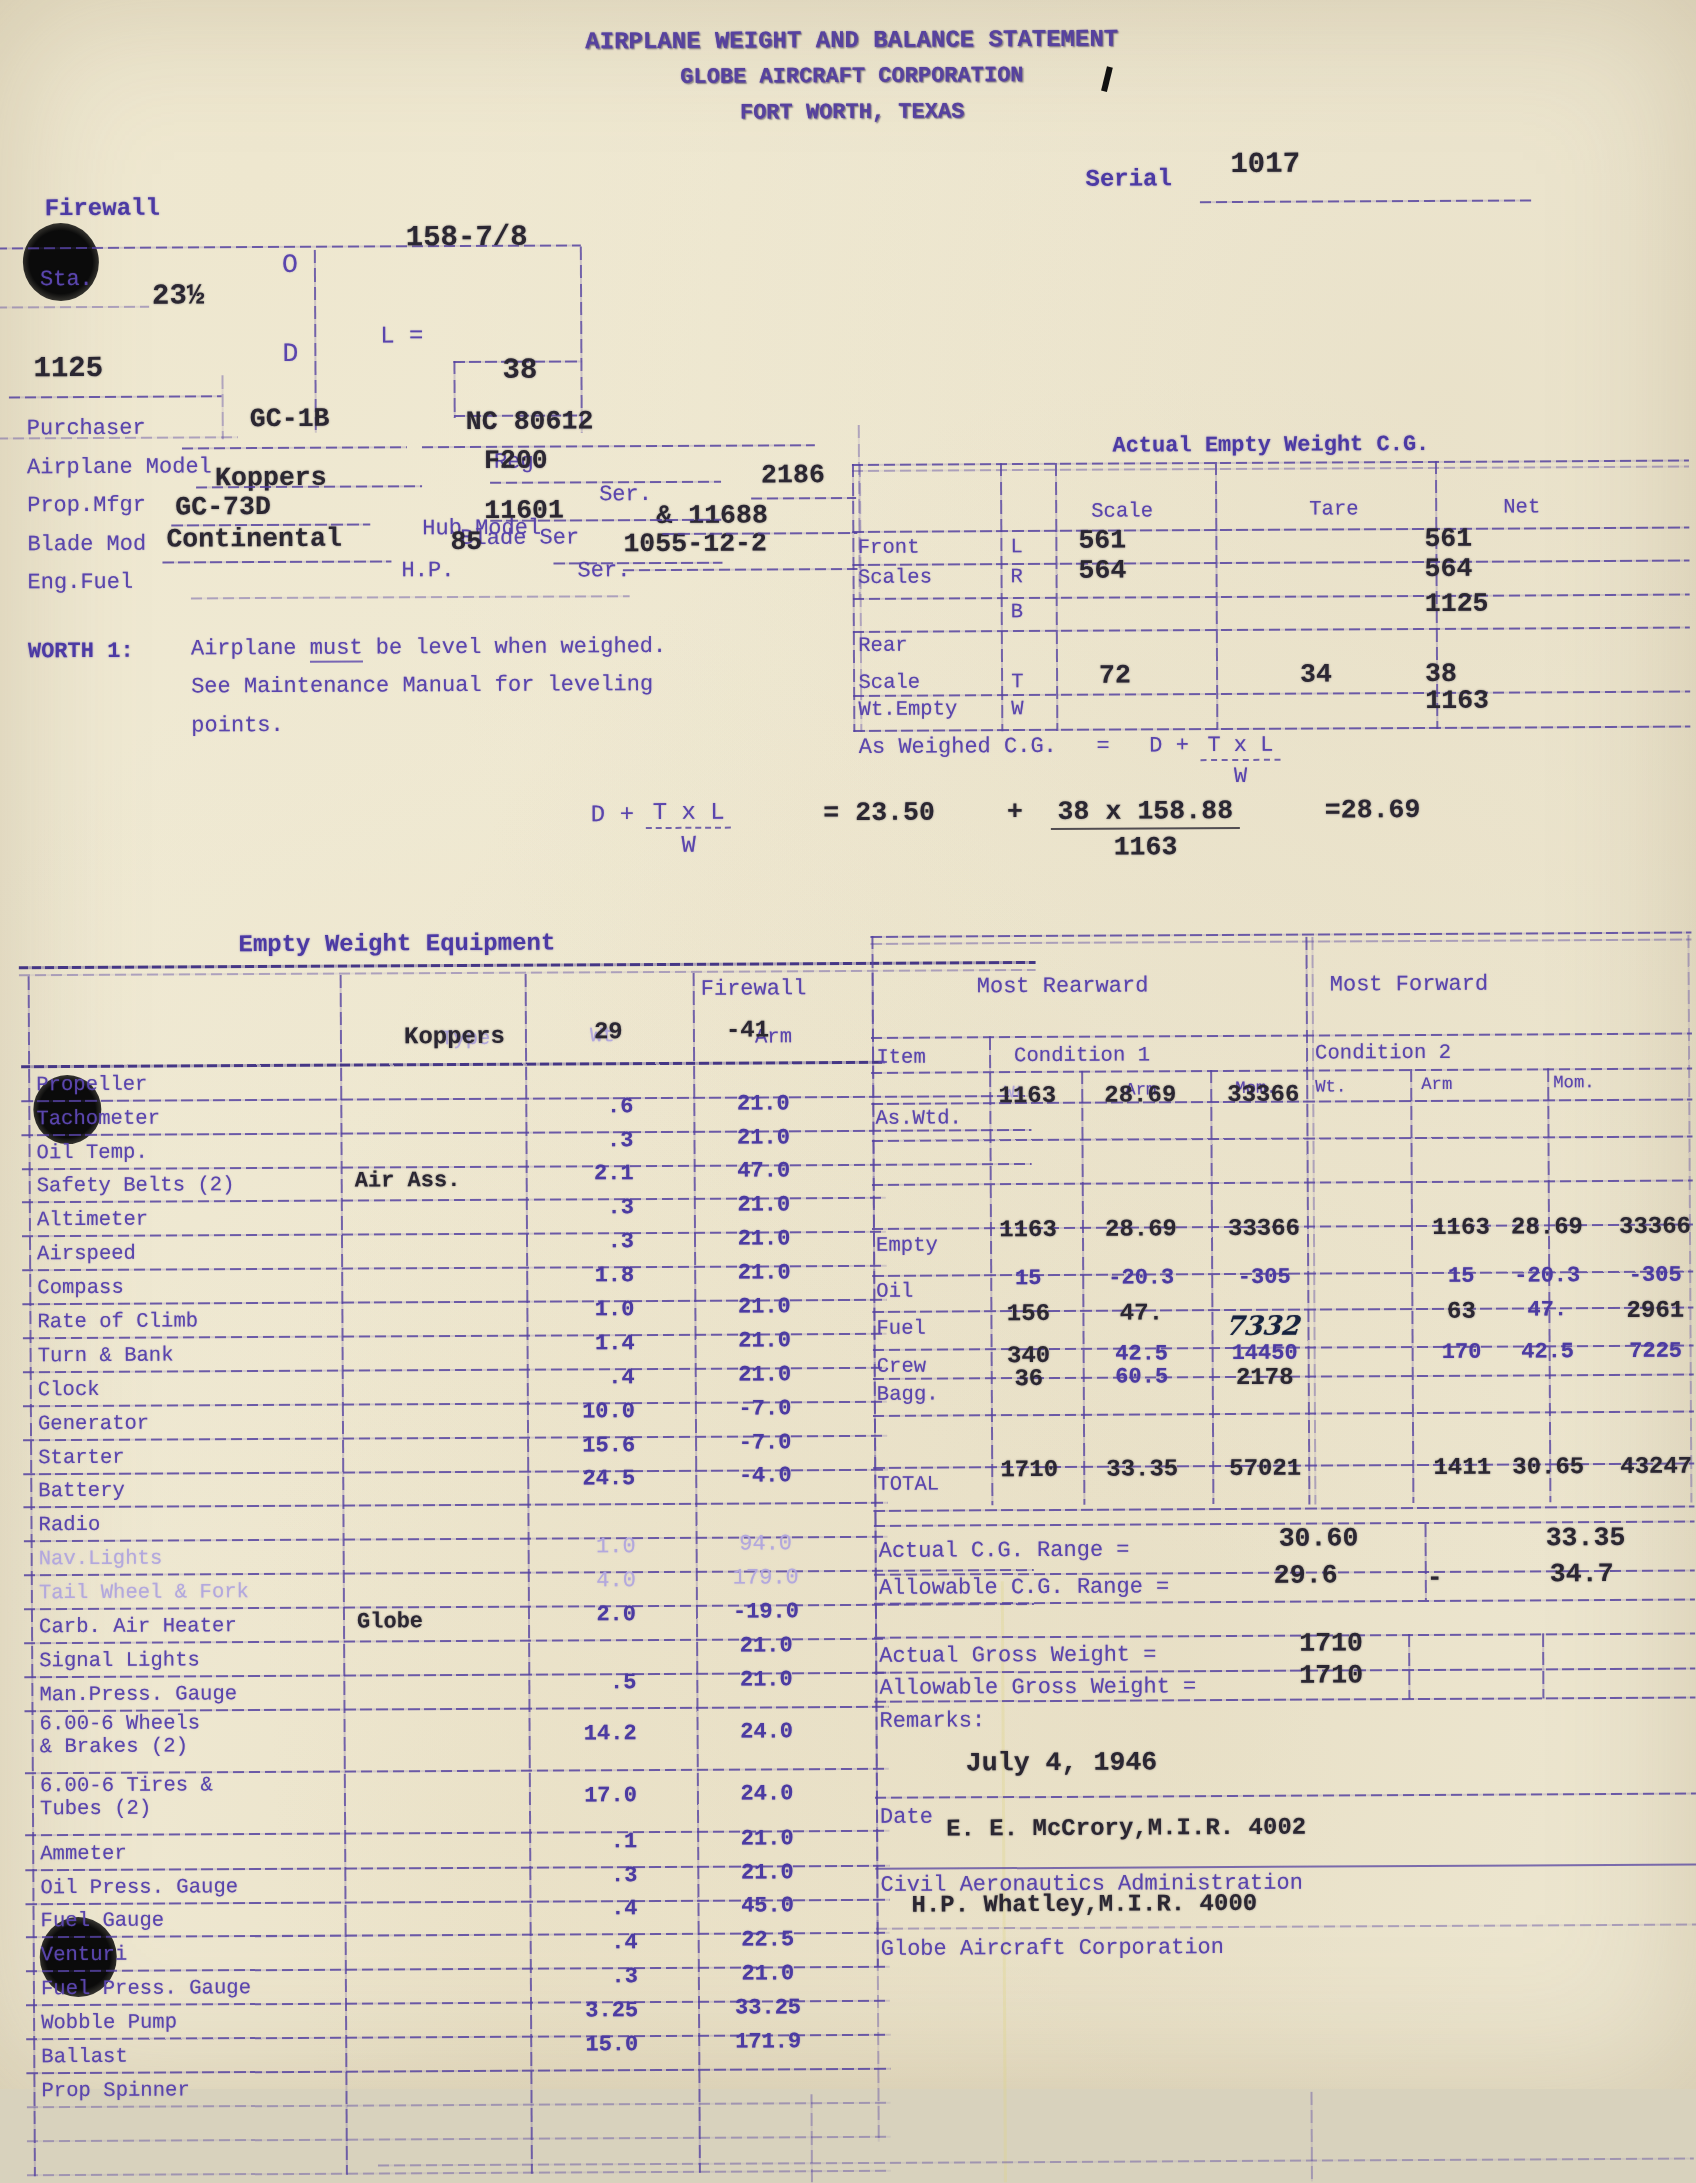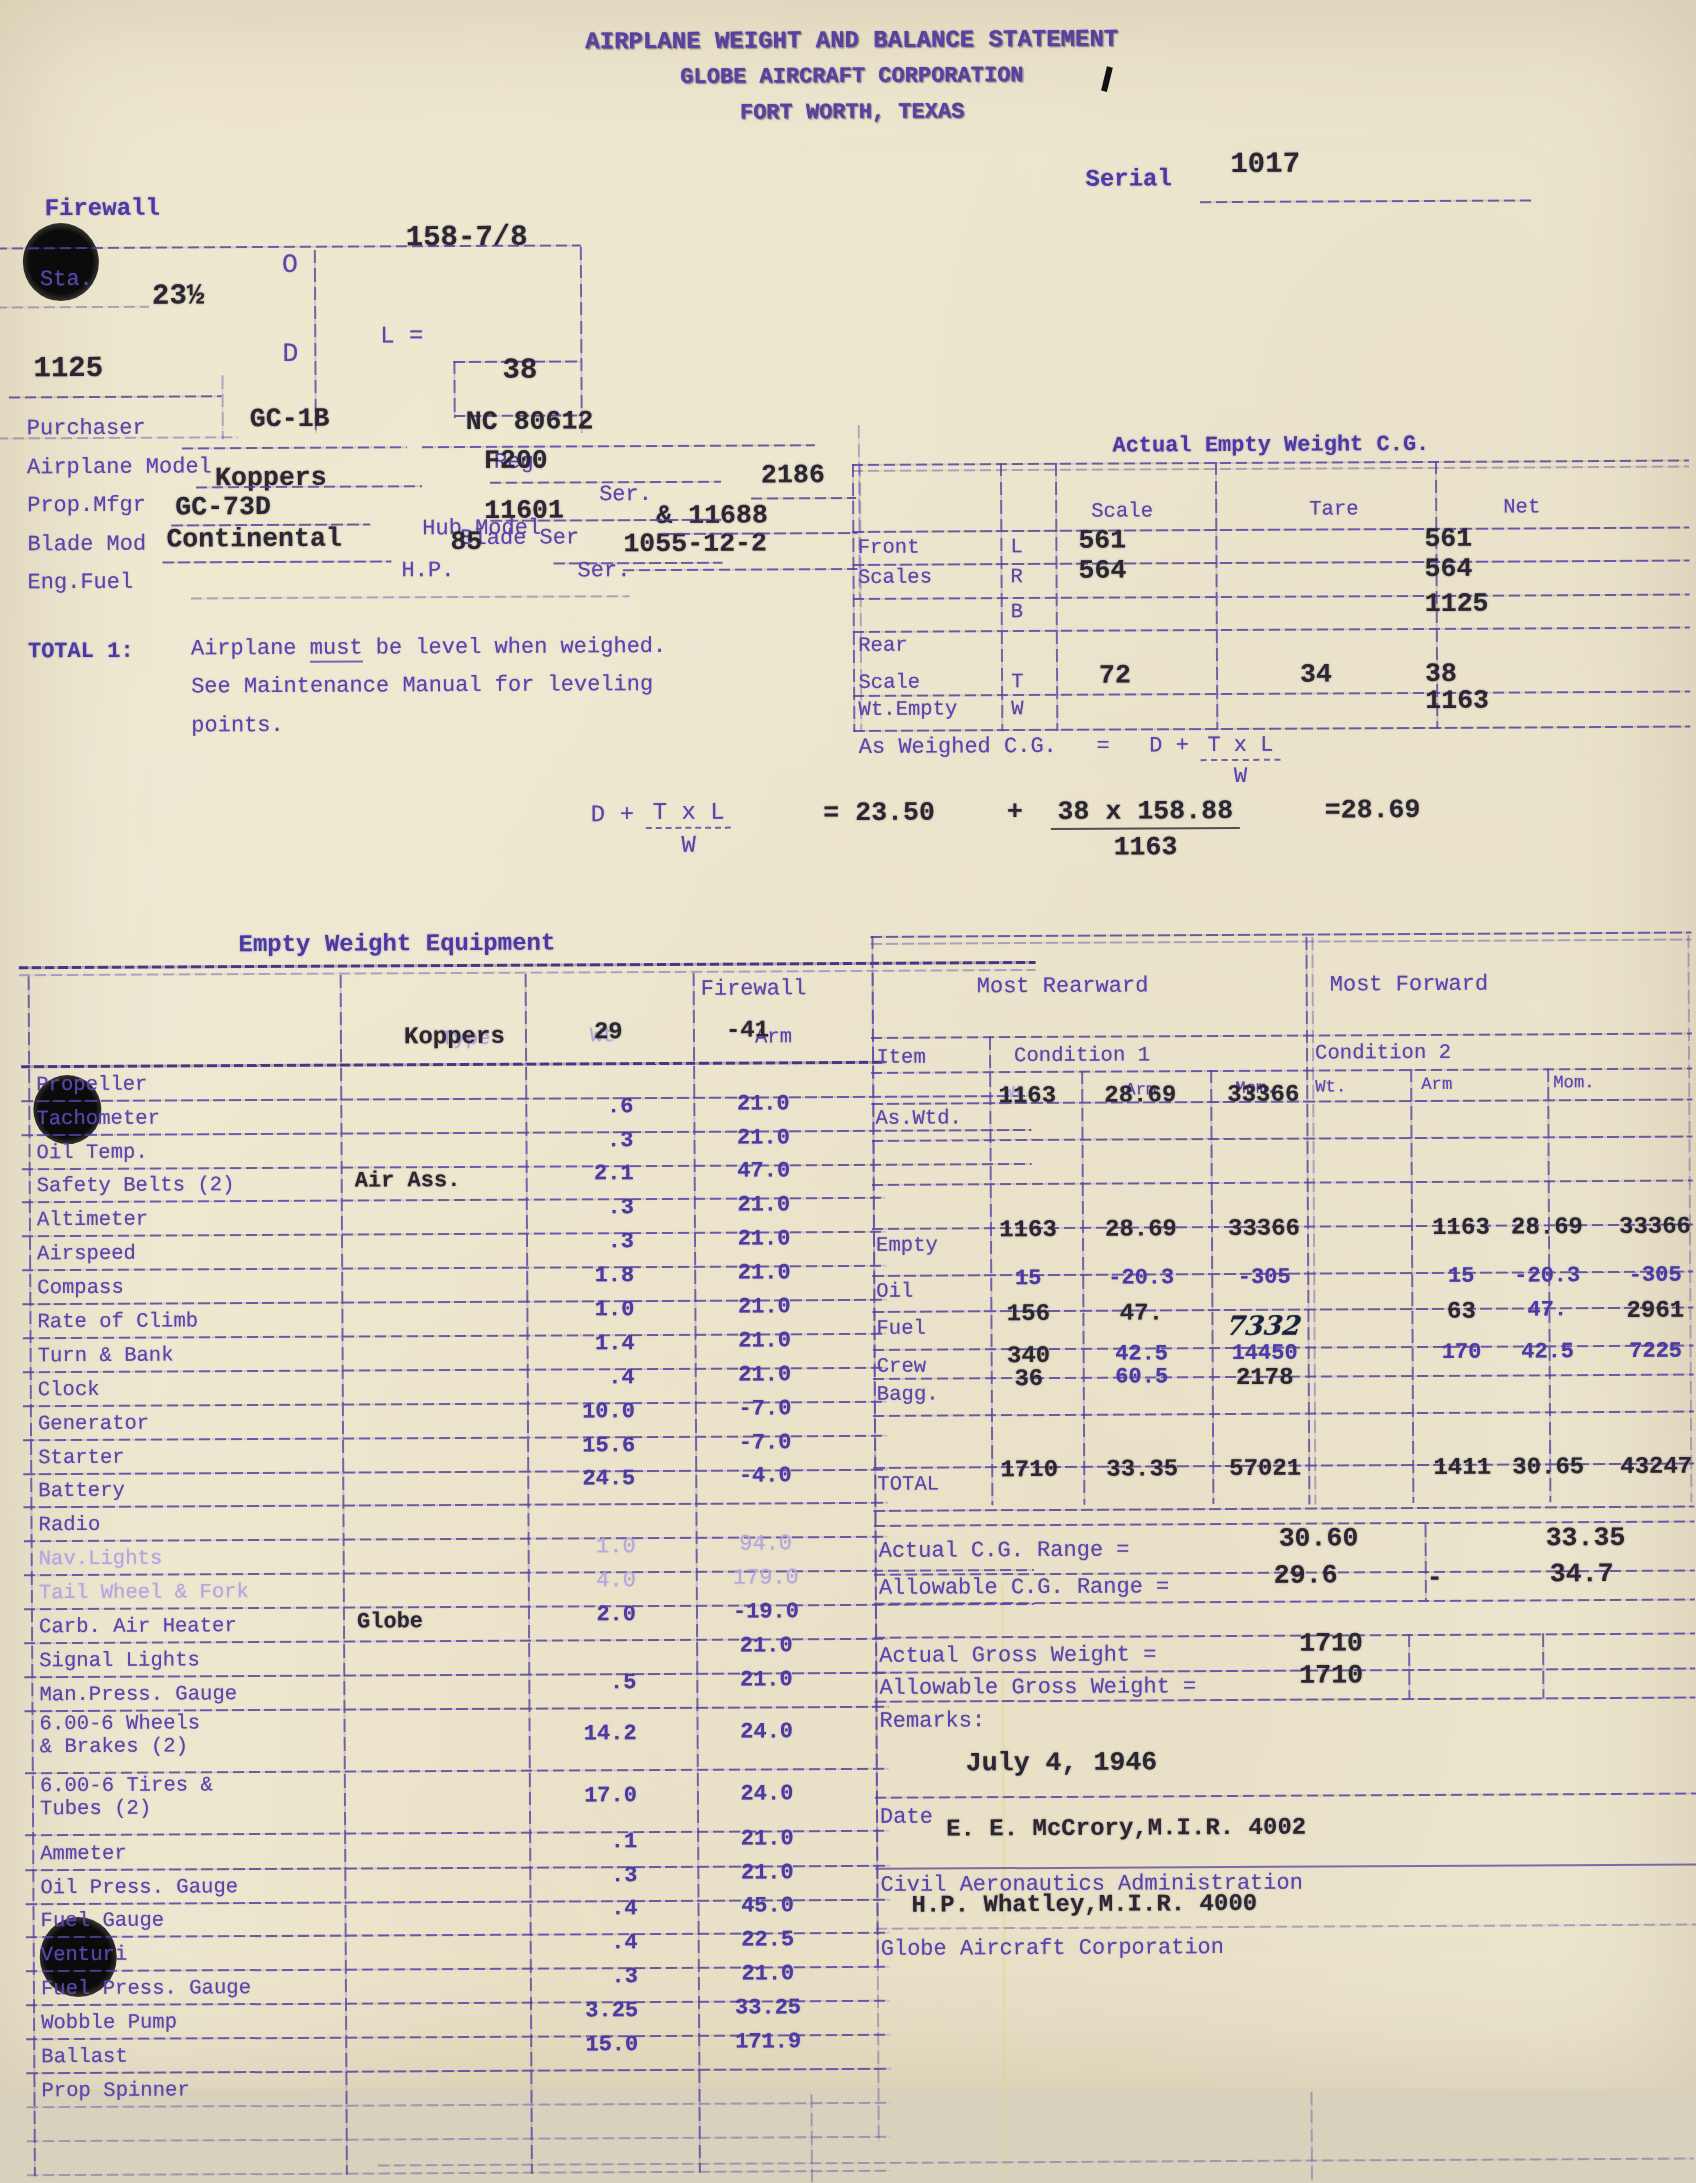--- a/index.html
+++ b/index.html
@@ -112,21 +112,21 @@
   <div class="hl" style="left:754px;top:497px;width:105px;"></div>
   <div class="hl" style="left:174px;top:521px;width:199px;"></div>
   <div class="hl" style="left:493px;top:518px;width:231px;"></div>
   <div class="hl" style="left:665px;top:532px;width:195px;"></div>
   <div class="hl" style="left:165px;top:558px;width:229px;"></div>
   <div class="hl" style="left:556px;top:561px;width:169px;"></div>
   <div class="hl" style="left:625px;top:568px;width:235px;"></div>
   <div class="vl faint" style="left:861px;top:425px;height:174px;"></div>
   <div class="hl faint" style="left:193px;top:594px;width:439px;"></div>
 
-  <div class="a tpb f33" style="left:30px;top:635px;">TOTAL 1:</div>
+  <div class="a tpb f33" style="left:30px;top:635px;">WORTH 1:</div>
   <div class="a tp f33" style="left:193px;top:633px;white-space:nowrap;"><span>Airplane </span><span class="u">must</span><span> be level when weighed.</span></div>
   <div class="a tp f33" style="left:193px;top:671px;">See Maintenance Manual for leveling</div>
   <div class="a tp f33" style="left:193px;top:710px;">points.</div>
 
   <div class="a" style="left:855px;top:435px;width:842px;height:346px;">
     <div class="a tpb f33 ctr" style="left:120px;top:0px;width:598px;">Actual Empty Weight C.G.</div>
     <div class="hl" style="left:0px;top:29px;width:837px;"></div>
     <div class="hl faint" style="left:0px;top:35px;width:837px;"></div>
     <div class="a tp f31" style="left:239px;top:66px;">Scale</div>
     <div class="a tp f31" style="left:457px;top:65px;">Tare</div>

